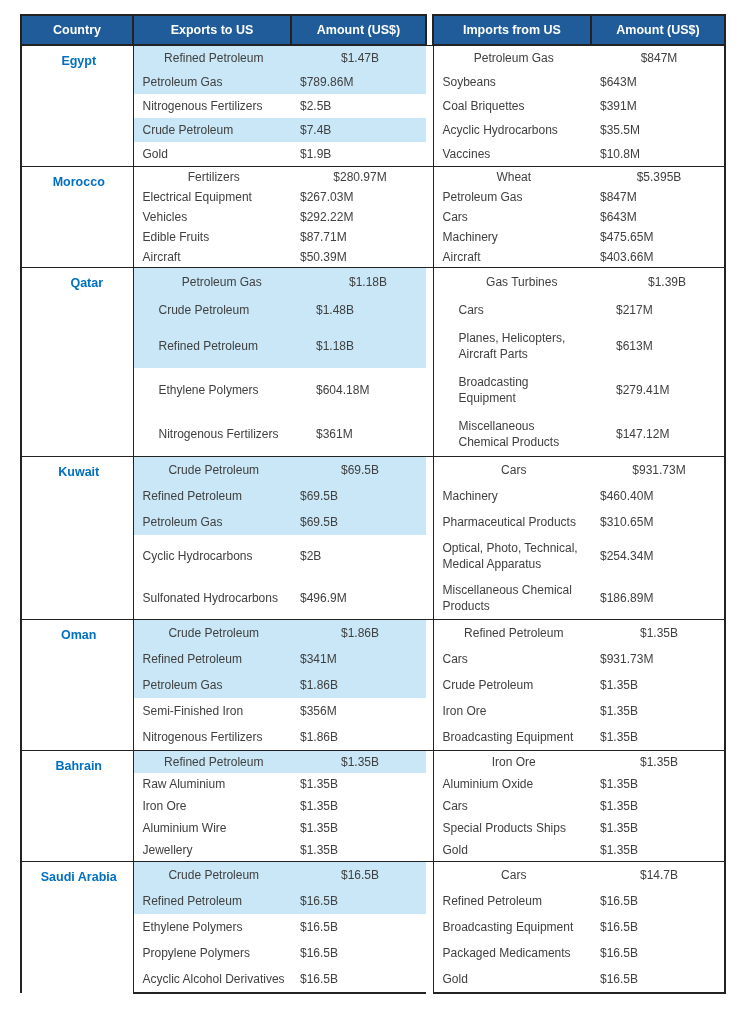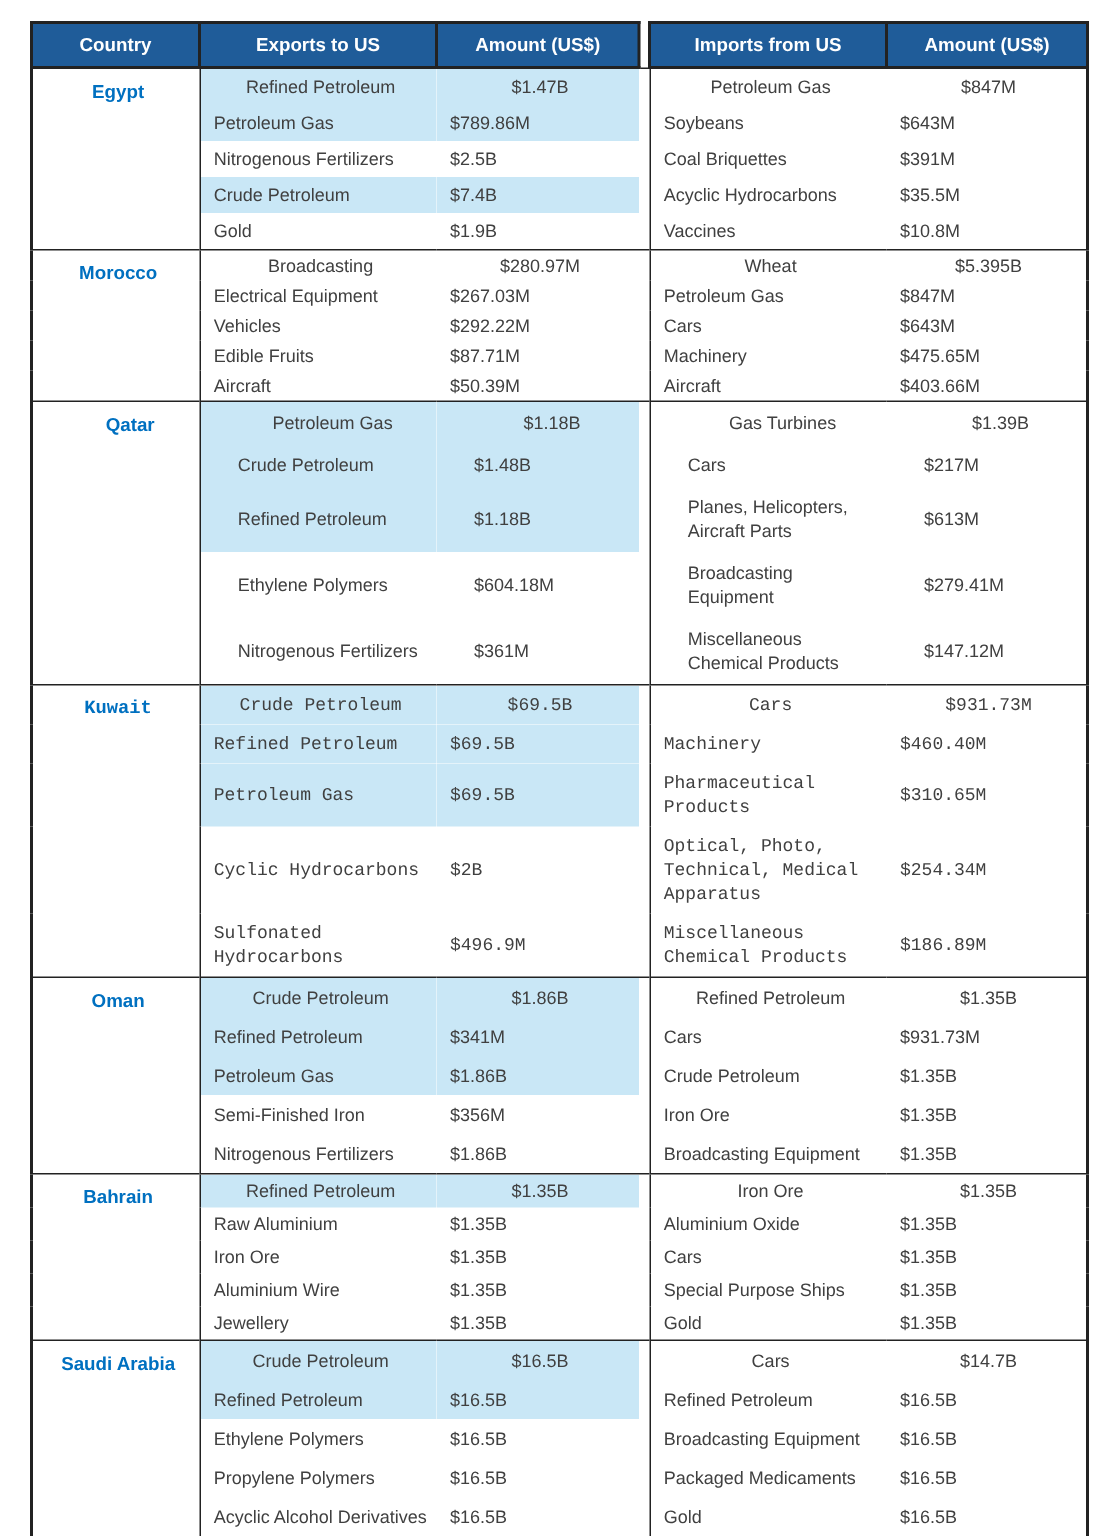--- a/index.html
+++ b/index.html
@@ -70,21 +70,21 @@
   td.hl{background:var(--highlight);}
 
   tbody tr:first-child td{border-top:1.5px solid var(--border);text-align:center;}
   tbody:last-child tr:last-child td{border-bottom:2px solid var(--border);margin-top:24px;}
   thead th{border-bottom:2px solid var(--border);}
 
   
   tbody:nth-of-type(1) td{padding-top:4px;padding-bottom:4px;}
   tbody:nth-of-type(2) td{padding-top:2px;padding-bottom:2px;}
   tbody:nth-of-type(3) td{padding-top:6px;padding-bottom:6px;padding-left:25px;}
-  tbody:nth-of-type(4) td{padding-top:5px;padding-bottom:5px;font-family:Liberation Mono, monospace;}
+  tbody:nth-of-type(4) td{padding-top:5px;padding-bottom:5px;}
   tbody:nth-of-type(5) td{padding-top:5px;padding-bottom:5px;}
   tbody:nth-of-type(6) td{padding-top:3px;padding-bottom:3px;}
   tbody:nth-of-type(7) td{padding-top:5px;padding-bottom:5px;}
   tbody td.country{padding-top:7px;}
 </style>
 </head>
 <body>
 
 <div class="page">
   <table class="trade">
@@ -137,21 +137,21 @@
         <tr>
           <td class="export">Gold</td>
           <td class="amount1">$1.9B</td>
           <td class="import">Vaccines</td>
           <td class="amount2">$10.8M</td>
         </tr>
       </tbody>
       <tbody>
         <tr>
           <td class="country" rowspan="5">Morocco</td>
-          <td class="export">Broadcasting</td>
+          <td class="export">Fertilizers</td>
           <td class="amount1">$280.97M</td>
           <td class="gap" rowspan="5"></td>
           <td class="import">Wheat</td>
           <td class="amount2">$5.395B</td>
         </tr>
         <tr>
           <td class="export">Electrical Equipment</td>
           <td class="amount1">$267.03M</td>
           <td class="import">Petroleum Gas</td>
           <td class="amount2">$847M</td>
@@ -294,21 +294,21 @@
         </tr>
         <tr>
           <td class="export">Iron Ore</td>
           <td class="amount1">$1.35B</td>
           <td class="import">Cars</td>
           <td class="amount2">$1.35B</td>
         </tr>
         <tr>
           <td class="export">Aluminium Wire</td>
           <td class="amount1">$1.35B</td>
-          <td class="import">Special Purpose Ships</td>
+          <td class="import">Special Products Ships</td>
           <td class="amount2">$1.35B</td>
         </tr>
         <tr>
           <td class="export">Jewellery</td>
           <td class="amount1">$1.35B</td>
           <td class="import">Gold</td>
           <td class="amount2">$1.35B</td>
         </tr>
       </tbody>
       <tbody>

